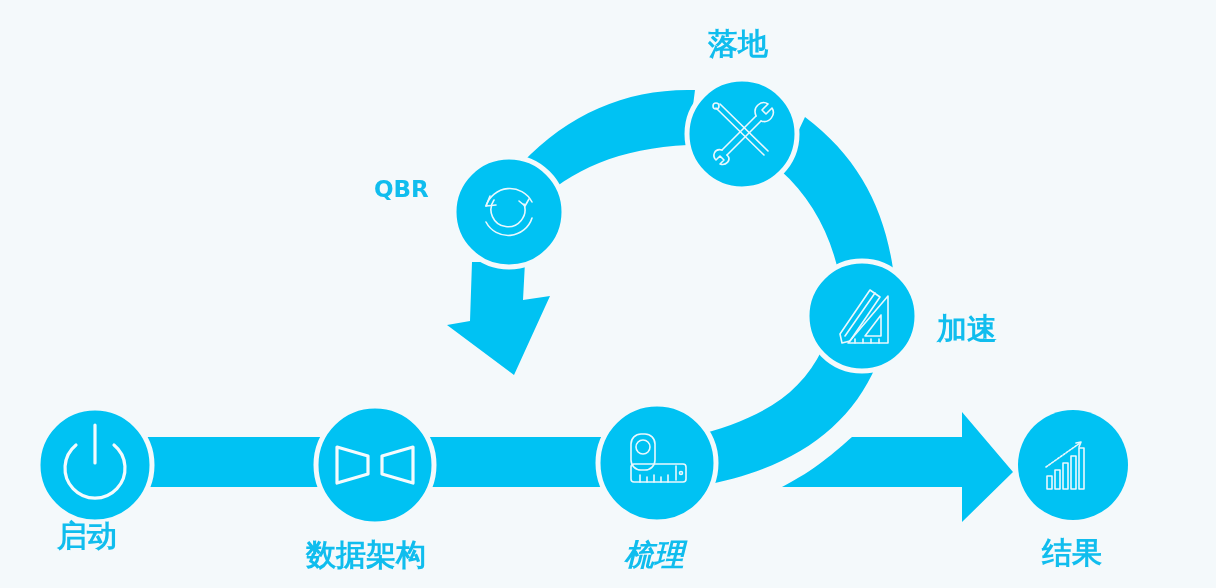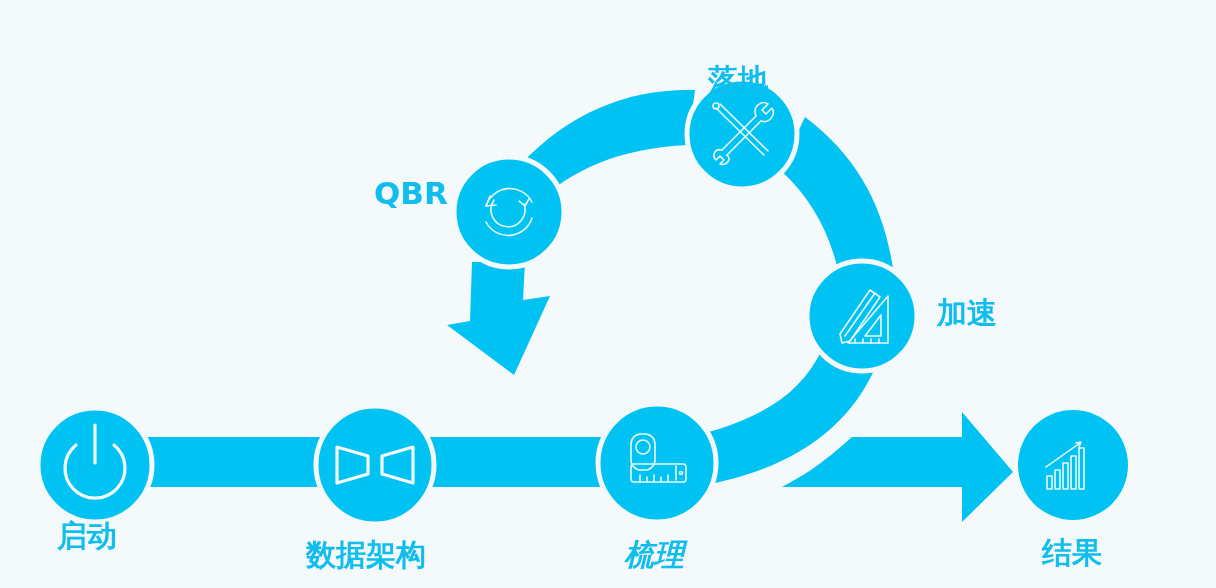--- a/index.html
+++ b/index.html
@@ -1,20 +1,20 @@
 <!DOCTYPE html>
 <html><head>
 <meta charset="utf-8">
 <style>
   html, body { margin:0; padding:0; }
   body { width:1216px; height:588px; background:#f4f9fb; position:relative; overflow:hidden;
          font-family:"DejaVu Sans", "Liberation Sans", sans-serif; }
   #stage { position:absolute; left:0; top:0; width:1216px; height:588px; }
   .label { position:absolute; color:#10bdee; font-weight:bold; font-size:30px; line-height:1; white-space:nowrap; }
-  .label.qbr { font-family:"DejaVu Sans", sans-serif; font-size:31px; letter-spacing:0px; }
+  .label.qbr { font-family:"DejaVu Sans", sans-serif; font-size:23px; letter-spacing:0px; }
 </style>
 </head>
 <body>
 
 <svg id="stage" width="1216" height="588" viewBox="0 0 1216 588" xmlns="http://www.w3.org/2000/svg">
   <defs>
     <style>
       .fill { fill:#00c2f3; }
       .ring { fill:#00c2f3; stroke:#f4f9fb; stroke-width:5; }
       .ico { fill:none; stroke:#e9f8fe; stroke-width:2.2; stroke-linecap:round; stroke-linejoin:round; }
@@ -114,16 +114,16 @@
       <rect class="ico-thin" x="1079" y="448" width="5" height="41"></rect>
       <line class="ico-thin" x1="1046" y1="467" x2="1080" y2="443" stroke-dasharray="2 1.5"></line>
       <path class="ico-thin" d="M 1076 443 L 1081 442 L 1079 447"></path>
     </g>
   </g>
 </svg>
 
 <div class="label" style="left:57px; top:521px;">启动</div>
 <div class="label" style="left:306px; top:540px;font-family:Liberation Serif, serif;">数据架构</div>
 <div class="label" style="left:624px; top:540px;font-style:italic;">梳理</div>
-<div class="label" style="left:937px; top:298px;text-align:right;">加速</div>
-<div class="label" style="left:708px; top:29px;margin-top:36px;">落地</div>
+<div class="label" style="left:937px; top:314px;text-align:right;">加速</div>
+<div class="label" style="left:708px; top:29px;">落地</div>
 <div class="label qbr" style="left:374px; top:178px;">QBR</div>
 <div class="label" style="left:1042px; top:540px;font-family:Liberation Mono, monospace;">结果</div>
 
 </body></html>

